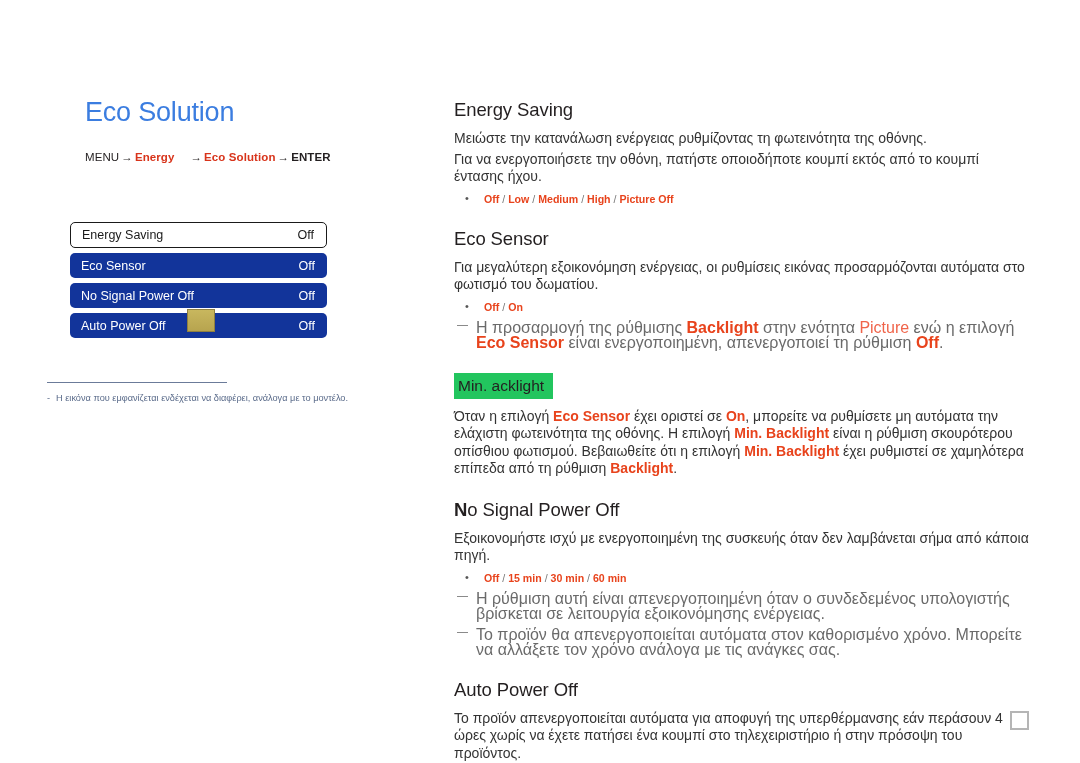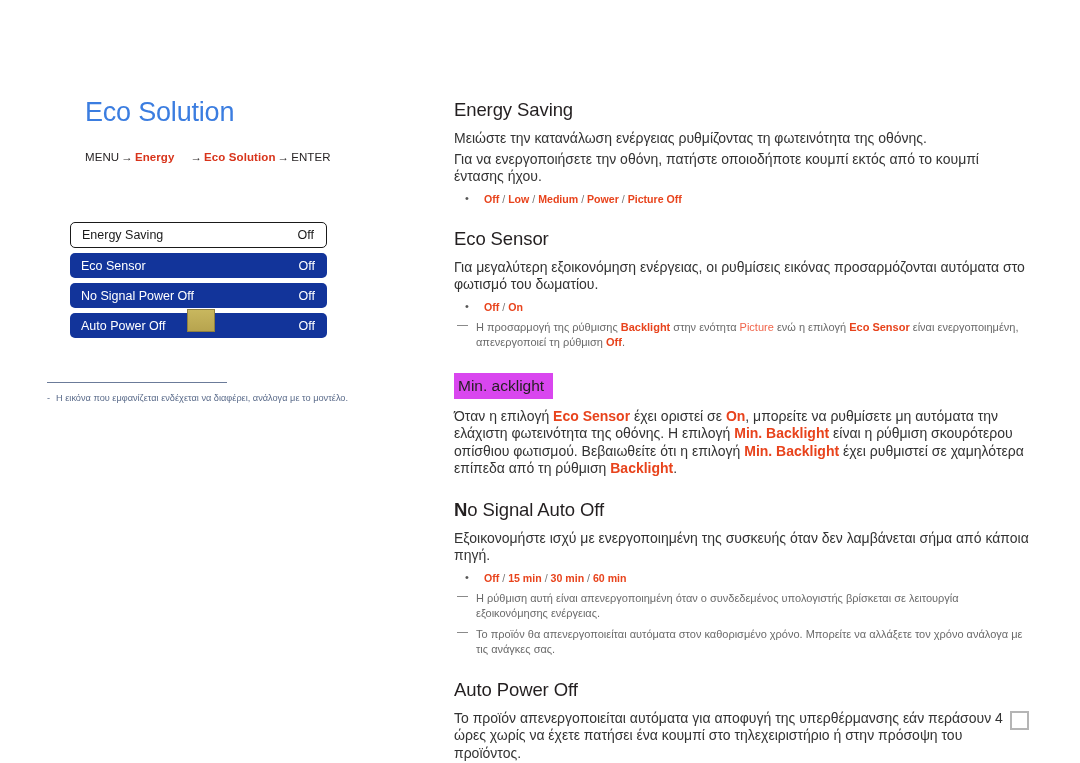--- a/index.html
+++ b/index.html
@@ -34,21 +34,21 @@
     margin: 0;
   }
 
   .breadcrumb {
     margin-top: 22px;
     font-size: 11.5px;
     line-height: 14px;
     white-space: nowrap;
     letter-spacing: 0.1px;
   }
-  .bc-plain { color: #231f20; font-weight: normal; text-align: right; }
+  .bc-plain { color: #231f20; font-weight: bold; text-align: right; }
   .bc-menu  { color: #231f20; font-weight: normal; }
   .bc-red   { color: #d8341b; font-weight: bold; }
   .bc-arrow { color: #231f20; font-weight: normal; padding: 0 2px; }
   .bc-gap   { display: inline-block; width: 14px; }
 
   
   .osd {
     position: absolute;
     left: 70px;
     top: 222px;
@@ -161,40 +161,40 @@
     position: absolute;
     left: 11px;
     top: -1px;
     color: #555;
     font-size: 11px;
     font-weight: normal;
   }
   .slash { color: #777777; font-weight: normal; }
 
   .note {
-    font-size: 11px;
+    font-size: 16px;
     line-height: 15.5px;
     color: #6a6a6a;
     margin: 5px 0 0 0;
     padding-left: 22px;
     position: relative;
   }
   .note::before {
     content: "";
     position: absolute;
     left: 3px;
     top: 5px;
     width: 11px;
     height: 0;
     border-top: 1.5px solid #8a8a8a;
   }
 
   .yellow-heading {
     display: inline-block;
-    background: #d946ef;
+    background: #22c55e;
     color: #231f20;
     font-size: 15.5px;
     line-height: 21px;
     padding: 2px 9px 3px 4px;
     margin: 2px 0 9px 0;
   }
 
   .corner-box {
     position: absolute;
     left: 1010px;
@@ -249,40 +249,40 @@
   </div>
 </div>
 
 <div class="right-col">
 
   <div class="sec">
     <h2 class="sec-title">Energy Saving</h2>
     <p class="para">Μειώστε την κατανάλωση ενέργειας ρυθμίζοντας τη φωτεινότητα της οθόνης.</p>
     <p class="para">Για να ενεργοποιήσετε την οθόνη, πατήστε οποιοδήποτε κουμπί εκτός από το κουμπί έντασης ήχου.</p>
     <ul class="opts">
-      <li><span>Off</span><span class="slash"> / </span><span>Low</span><span class="slash"> / </span><span>Medium</span><span class="slash"> / </span><span>Power</span><span class="slash"> / </span><span>Picture Off</span></li>
+      <li><span>Off</span><span class="slash"> / </span><span>Low</span><span class="slash"> / </span><span>Medium</span><span class="slash"> / </span><span>High</span><span class="slash"> / </span><span>Picture Off</span></li>
     </ul>
   </div>
 
   <div class="sec">
     <h2 class="sec-title">Eco Sensor</h2>
     <p class="para">Για μεγαλύτερη εξοικονόμηση ενέργειας, οι ρυθμίσεις εικόνας προσαρμόζονται αυτόματα στο φωτισμό του δωματίου.</p>
     <ul class="opts">
       <li><span>Off</span><span class="slash"> / </span><span>On</span></li>
     </ul>
     <p class="note"><span>Η προσαρμογή της ρύθμισης </span><span class="hl">Backlight</span><span> στην ενότητα </span><span class="hl-light">Picture</span><span>  ενώ η επιλογή </span><span class="hl">Eco Sensor</span><span> είναι ενεργοποιημένη, απενεργοποιεί τη ρύθμιση </span><span class="hl">Off</span><span>.</span></p>
   </div>
 
   <div class="sec">
     <div><span class="yellow-heading">Min. acklight</span></div>
     <p class="para"><span>Όταν η επιλογή </span><span class="hl">Eco Sensor</span><span> έχει οριστεί σε </span><span class="hl">On</span><span>, μπορείτε να ρυθμίσετε μη αυτόματα την ελάχιστη φωτεινότητα της οθόνης. Η επιλογή </span><span class="hl">Min. Backlight</span><span> είναι η ρύθμιση σκουρότερου οπίσθιου φωτισμού. Βεβαιωθείτε ότι η επιλογή </span><span class="hl">Min. Backlight</span><span> έχει ρυθμιστεί σε χαμηλότερα επίπεδα από τη ρύθμιση </span><span class="hl">Backlight</span><span>.</span></p>
   </div>
 
   <div class="sec">
-    <h2 class="sec-title"><span class="cap-bold">N</span><span>o Signal Auto Off</span></h2>
+    <h2 class="sec-title"><span class="cap-bold">N</span><span>o Signal Power Off</span></h2>
     <p class="para">Εξοικονομήστε ισχύ με ενεργοποιημένη της συσκευής όταν δεν λαμβάνεται σήμα από κάποια πηγή.</p>
     <ul class="opts">
       <li><span>Off</span><span class="slash"> / </span><span>15 min</span><span class="slash"> / </span><span>30 min</span><span class="slash"> / </span><span>60 min</span></li>
     </ul>
     <p class="note">Η ρύθμιση αυτή είναι απενεργοποιημένη όταν ο συνδεδεμένος υπολογιστής βρίσκεται σε λειτουργία εξοικονόμησης ενέργειας.</p>
     <p class="note">Το προϊόν θα απενεργοποιείται αυτόματα στον καθορισμένο χρόνο. Μπορείτε να αλλάξετε τον χρόνο ανάλογα με τις ανάγκες σας.</p>
   </div>
 
   <div class="sec">
     <h2 class="sec-title">Auto Power Off</h2>

